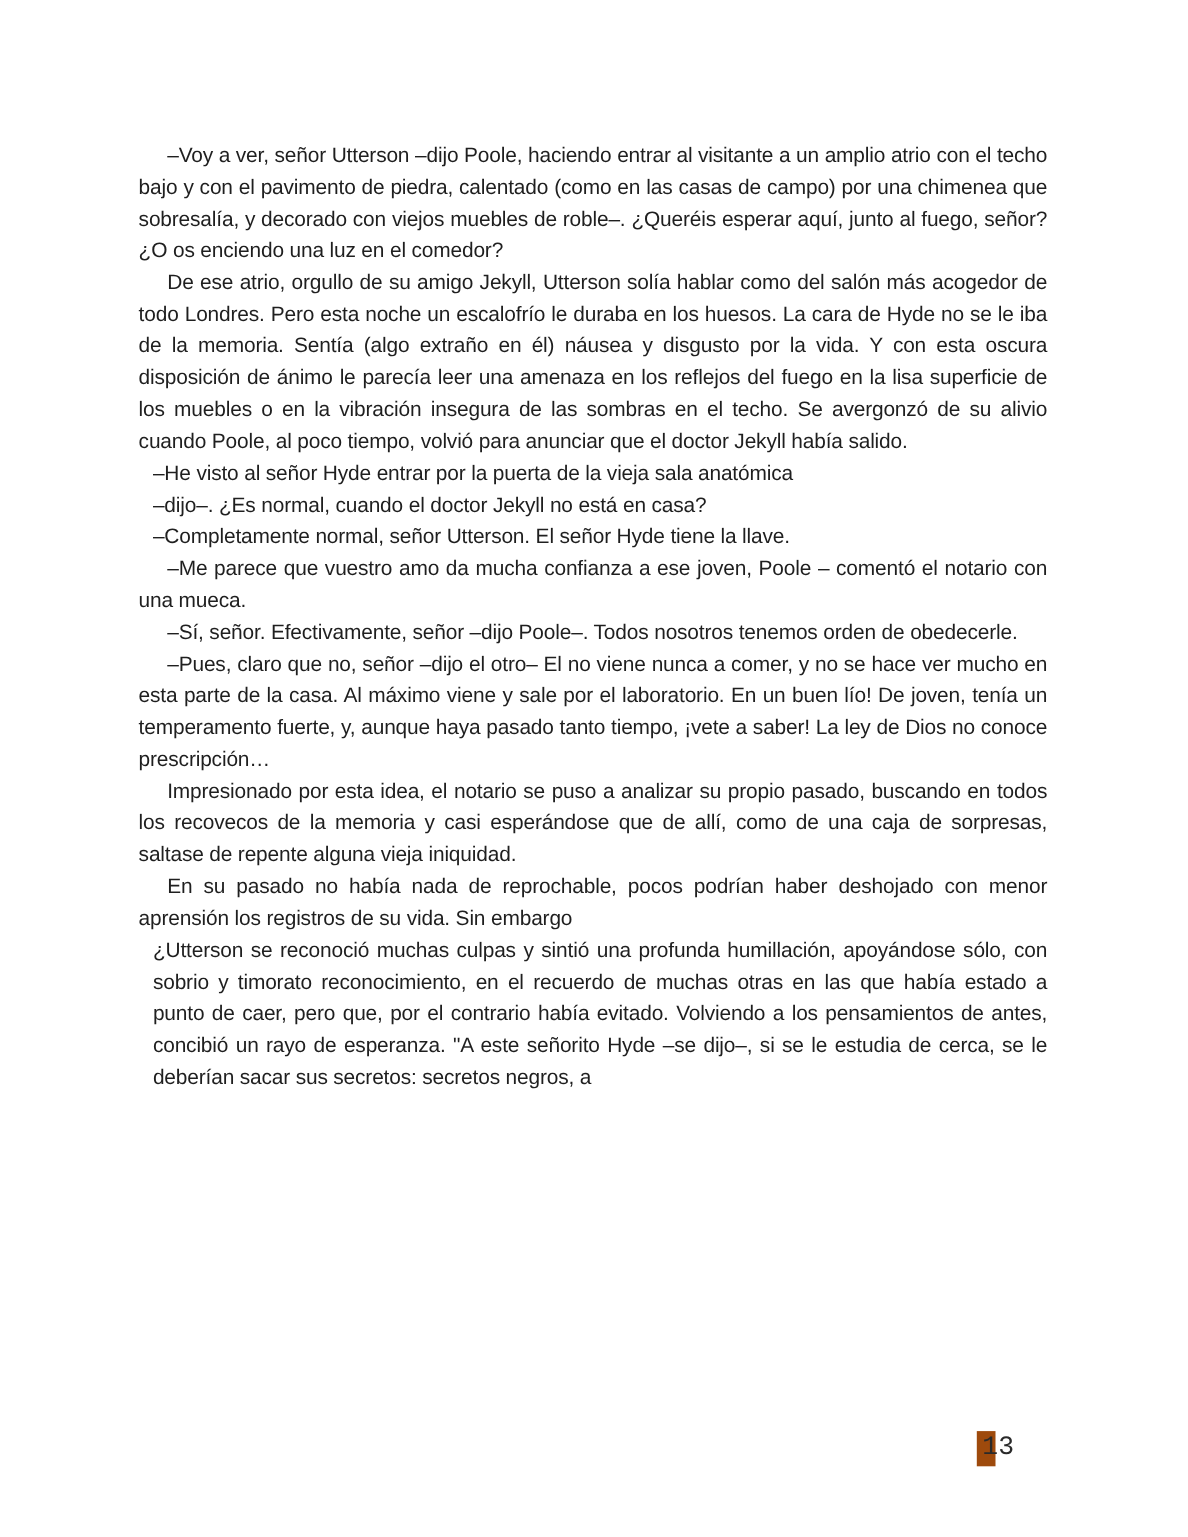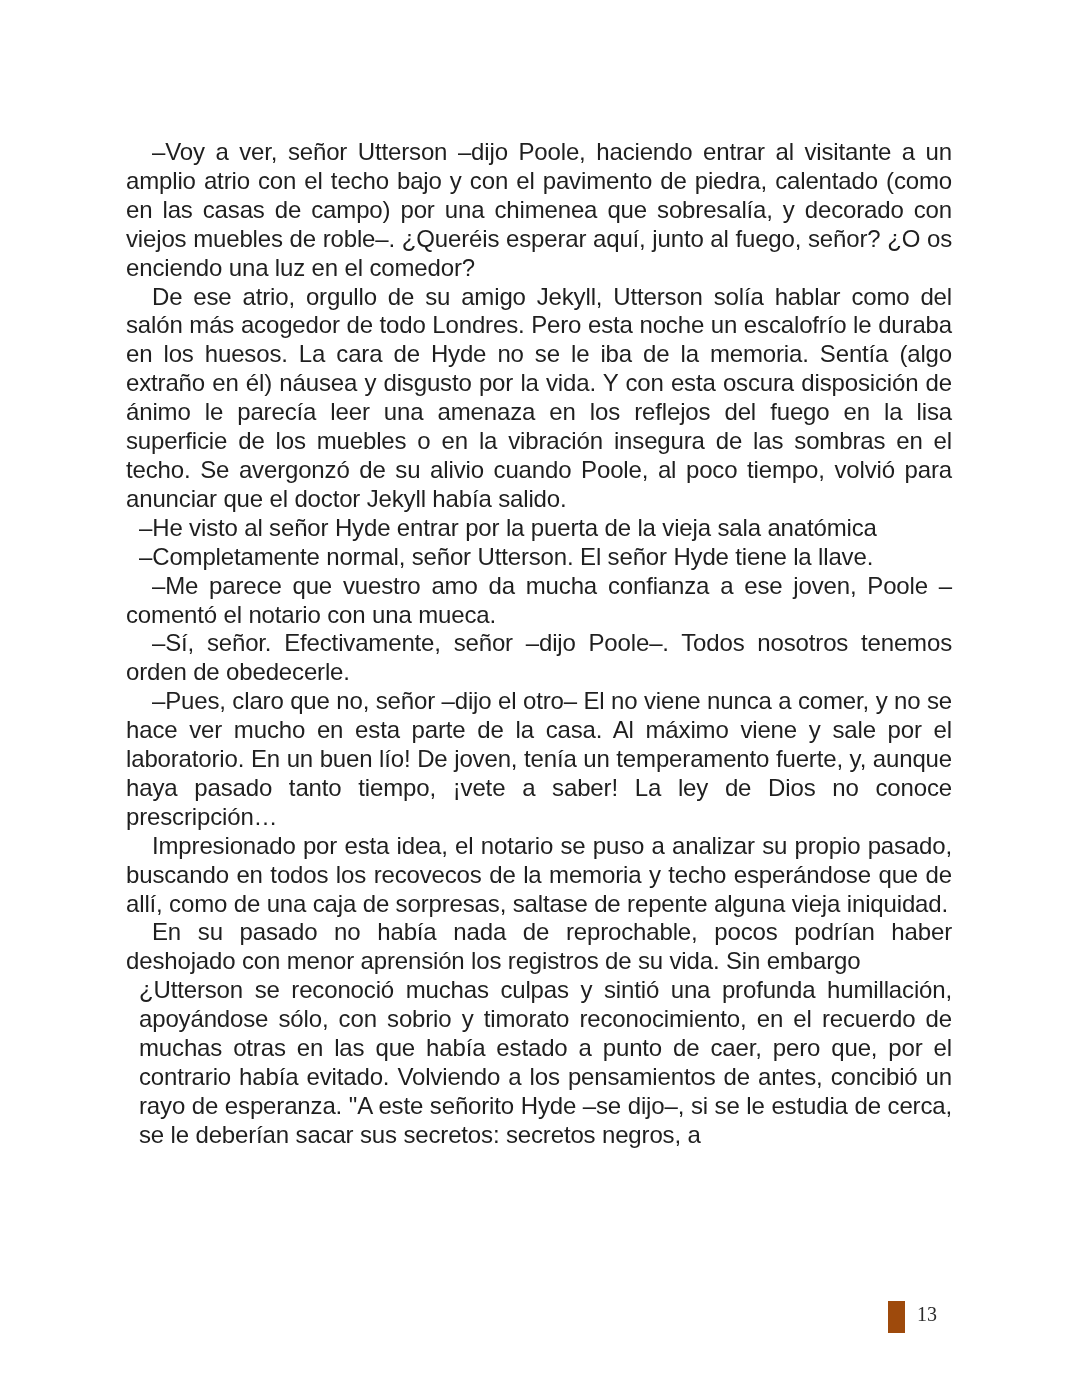--- a/index.html
+++ b/index.html
@@ -1,45 +1,46 @@
 <!DOCTYPE html>
 <html><head>
 <meta charset="utf-8">
 <style>
   html, body { margin: 0; padding: 0; background: #ffffff; }
   body { width: 1080px; height: 1397px; position: relative; overflow: hidden; }
   .page {
-    position: absolute; left: 126px; top: 138px; width: 826px;
+    position: absolute; left: 126px; top: 128px; width: 826px;
     font-family: "Liberation Sans", "DejaVu Sans", sans-serif;
-    font-size: 24px; line-height: 28.9px; color: #1f1f1f;
+    font-size: 19px; line-height: 28.9px; color: #1f1f1f;
     letter-spacing: -0.15px;
   }
   .p { margin: 0; text-align: justify; }
   .p.indent { text-indent: 26px; }
   .p.noindent { text-indent: 0; margin-left: 13px; }
   .footer-bar {
     position: absolute; left: 888px; top: 1301px; width: 17px; height: 32px;
     background: #9e4a0c;
   }
   .page-num {
-    position: absolute; left: 917px; top: 1303px;
-    font-family: Liberation Serif, serif;
-    font-size: 20px; color: #2a2a2a;
+    position: absolute; left: 893px; top: 1303px;
+    font-family: Liberation Mono, monospace;
+    font-size: 24px; color: #2a2a2a;
   }
 </style>
 </head>
 <body>
 
 <div class="page">
   <p class="p indent">–Voy a ver, señor Utterson –dijo Poole, haciendo entrar al visitante a un amplio atrio con el techo bajo y con el pavimento de piedra, calentado (como en las casas de campo) por una chimenea que sobresalía, y decorado con viejos muebles de roble–. ¿Queréis esperar aquí, junto al fuego, señor? ¿O os enciendo una luz en el comedor?</p>
   <p class="p indent">De ese atrio, orgullo de su amigo Jekyll, Utterson solía hablar como del salón más acogedor de todo Londres. Pero esta noche un escalofrío le duraba en los huesos. La cara de Hyde no se le iba de la memoria. Sentía (algo extraño en él) náusea y disgusto por la vida. Y con esta oscura disposición de ánimo le parecía leer una amenaza en los reflejos del fuego en la lisa superficie de los muebles o en la vibración insegura de las sombras en el techo. Se avergonzó de su alivio cuando Poole, al poco tiempo, volvió para anunciar que el doctor Jekyll había salido.</p>
   <p class="p noindent">–He visto al señor Hyde entrar por la puerta de la vieja sala anatómica</p>
+  <p class="p noindent">–dijo–. ¿Es normal, cuando el doctor Jekyll no está en casa?</p>
   <p class="p noindent">–Completamente normal, señor Utterson. El señor Hyde tiene la llave.</p>
   <p class="p indent">–Me parece que vuestro amo da mucha confianza a ese joven, Poole – comentó el notario con una mueca.</p>
   <p class="p indent">–Sí, señor. Efectivamente, señor –dijo Poole–. Todos nosotros tenemos orden de obedecerle.</p>
   <p class="p indent">–Pues, claro que no, señor –dijo el otro– El no viene nunca a comer, y no se hace ver mucho en esta parte de la casa. Al máximo viene y sale por el laboratorio. En un buen lío! De joven, tenía un temperamento fuerte, y, aunque haya pasado tanto tiempo, ¡vete a saber! La ley de Dios no conoce prescripción…</p>
-  <p class="p indent">Impresionado por esta idea, el notario se puso a analizar su propio pasado, buscando en todos los recovecos de la memoria y techo esperándose que de allí, como de una caja de sorpresas, saltase de repente alguna vieja iniquidad.</p>
+  <p class="p indent">Impresionado por esta idea, el notario se puso a analizar su propio pasado, buscando en todos los recovecos de la memoria y casi esperándose que de allí, como de una caja de sorpresas, saltase de repente alguna vieja iniquidad.</p>
   <p class="p indent">En su pasado no había nada de reprochable, pocos podrían haber deshojado con menor aprensión los registros de su vida. Sin embargo</p>
   <p class="p noindent">¿Utterson se reconoció muchas culpas y sintió una profunda humillación, apoyándose sólo, con sobrio y timorato reconocimiento, en el recuerdo de muchas otras en las que había estado a punto de caer, pero que, por el contrario había evitado. Volviendo a los pensamientos de antes, concibió un rayo de esperanza. "A este señorito Hyde –se dijo–, si se le estudia de cerca, se le deberían sacar sus secretos: secretos negros, a</p>
 </div>
 
 <div class="footer-bar"></div>
 <div class="page-num">13</div>
 
 </body></html>

